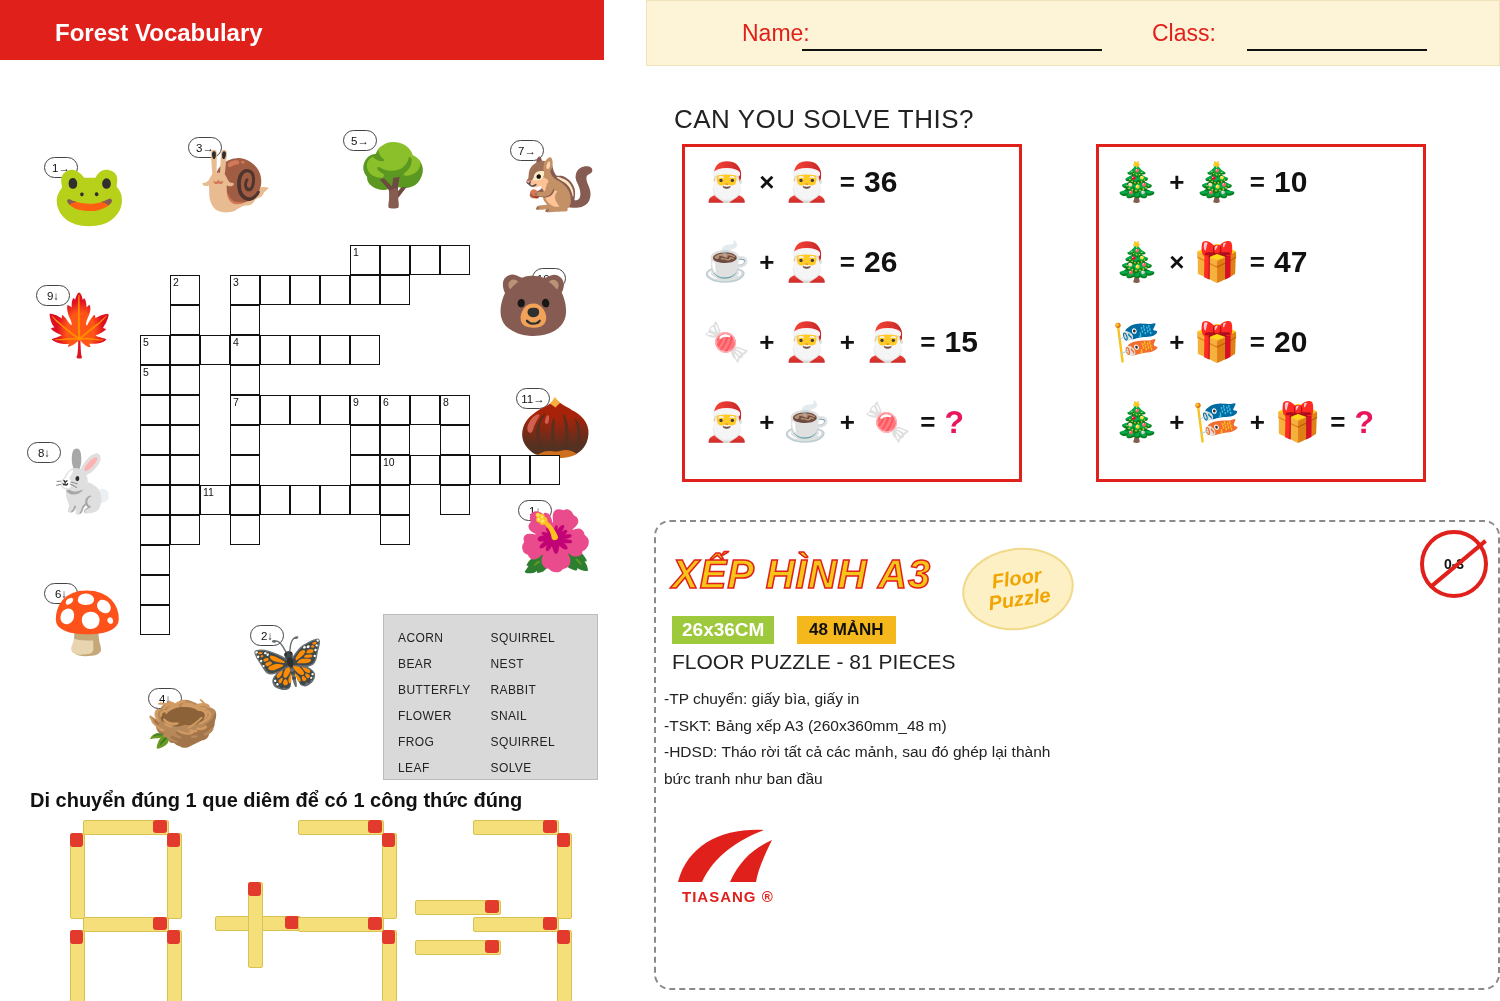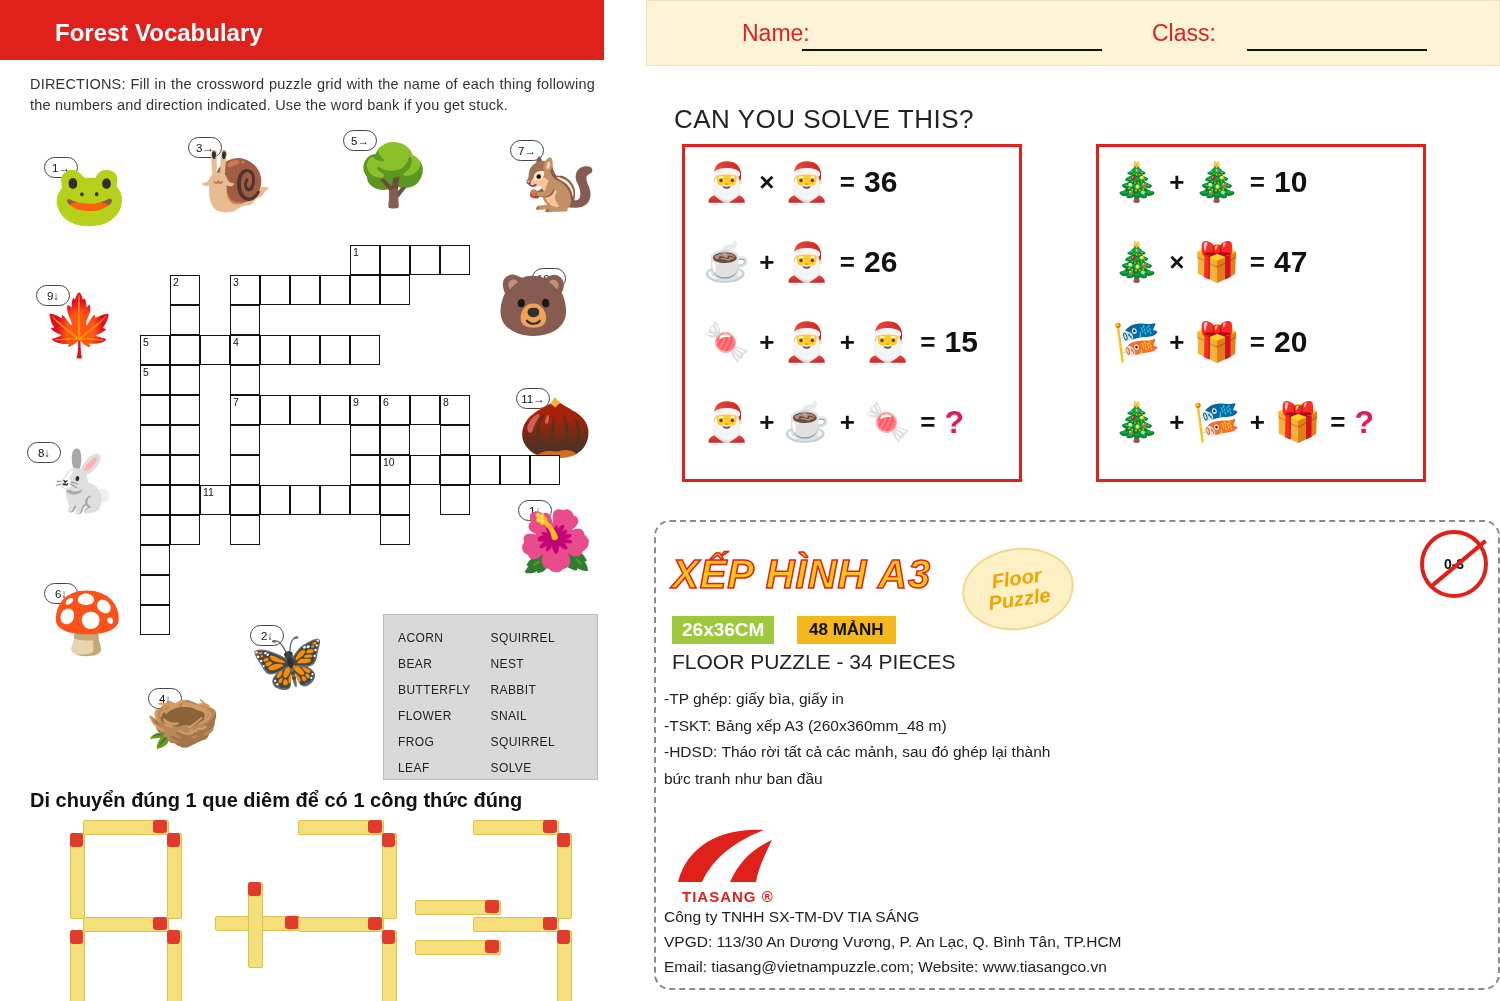--- a/index.html
+++ b/index.html
@@ -147,21 +147,20 @@
 <body>
 
 <div class="page">
 
   <div class="left">
 
     <div class="title-bar">
       <div class="t">Forest Vocabulary</div>
     </div>
 
-    <div class="directions">DIRECTIONS: Fill in the crossword puzzle grid with the name of each thing following the numbers and direction indicated.  Use the word bank if you get stuck.</div>
 
     <div class="bubble" style="left:44px;top:157px;">1→</div>
     <div class="bubble" style="left:188px;top:137px;">3→</div>
     <div class="bubble" style="left:343px;top:130px;">5→</div>
     <div class="bubble" style="left:510px;top:140px;">7→</div>
     <div class="bubble" style="left:36px;top:285px;">9↓</div>
     <div class="bubble" style="left:532px;top:268px;">10→</div>
     <div class="bubble" style="left:516px;top:388px;">11→</div>
     <div class="bubble" style="left:27px;top:442px;">8↓</div>
     <div class="bubble" style="left:518px;top:500px;">1↓</div>
@@ -417,48 +416,43 @@
             <span class="q">?</span>
           </div>
         </div>
     </div>
 
     <div class="prodbox"></div>
 
     <div class="brandtitle">XẾP HÌNH A3</div>
     <div class="sizechip">26x36CM</div>
     <div class="pieceschip">48 MẢNH</div>
-    <div class="floorpuzzle-en">FLOOR PUZZLE - 34 PIECES</div>
+    <div class="floorpuzzle-en">FLOOR PUZZLE - 81 PIECES</div>
 
     <div class="floorbadge">
       <span>Floor</span>
       <span>Puzzle</span>
     </div>
 
     <div class="speclist">
-      <div>-TP ghép: giấy bìa, giấy in</div>
+      <div>-TP chuyển: giấy bìa, giấy in</div>
       <div>-TSKT: Bảng xếp A3 (260x360mm_48 m)</div>
       <div>-HDSD: Tháo rời tất cả các mảnh, sau đó ghép lại thành</div>
       <div>   bức tranh như ban đầu</div>
     </div>
 
     <div class="logo-tia">
       <svg width="120" height="62" viewBox="0 0 120 62">
         <path d="M10 56 C20 18, 55 2, 96 4 C70 14, 46 30, 34 56 Z" fill="#e0201b"></path>
         <path d="M40 56 C52 30, 72 16, 98 10 C84 26, 72 40, 66 56 Z" fill="#ffffff"></path>
         <path d="M62 56 C72 34, 86 22, 104 14 C96 30, 90 44, 88 56 Z" fill="#e0201b"></path>
       </svg>
       <div class="nm">TIASANG  ®</div>
     </div>
 
-    <div class="companyinfo">
-      <div>Công ty TNHH SX-TM-DV TIA SÁNG</div>
-      <div>VPGD: 113/30 An Dương Vương, P. An Lạc, Q. Bình Tân, TP.HCM</div>
-      <div>Email: tiasang@vietnampuzzle.com; Website: www.tiasangco.vn</div>
-    </div>
 
     <div class="agebadge">
       <span>0-3</span>
       <span class="slash"></span>
     </div>
 
   </div>
 </div>
 
 </body></html>

